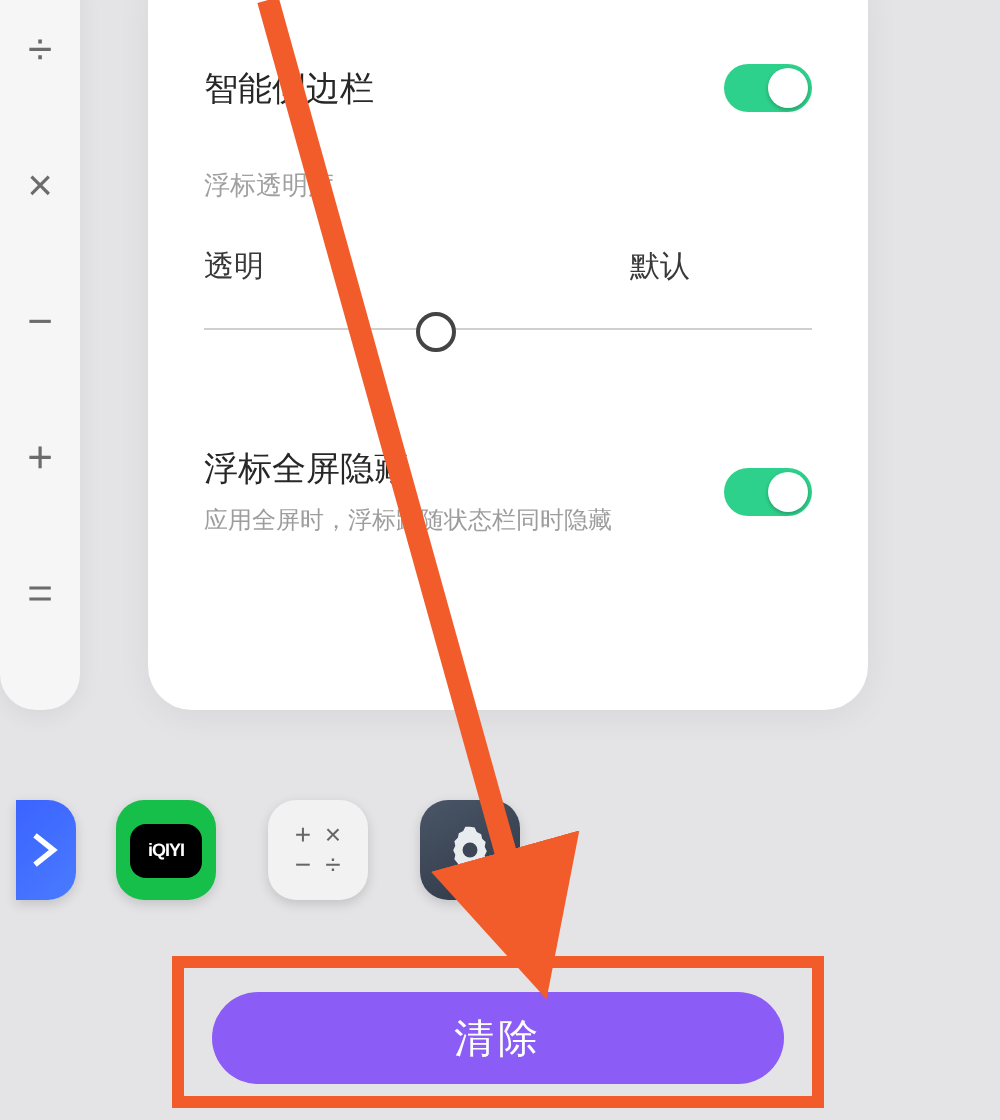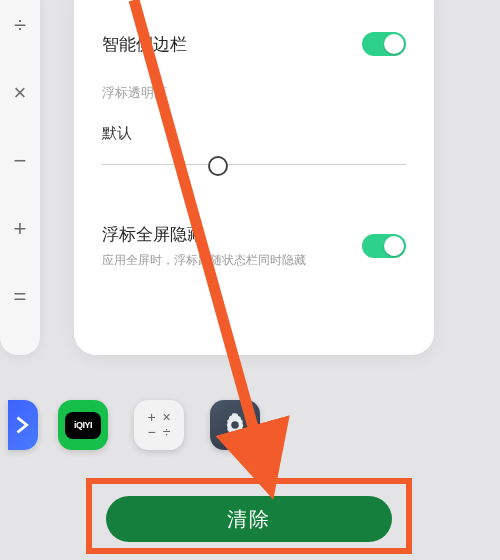--- a/index.html
+++ b/index.html
@@ -38,21 +38,21 @@
 .ico-blue svg{width:22px;height:22px;fill:none;stroke:#fff;stroke-width:3;}
 .ico-iqiyi{background:#16be4a;}
 .ico-iqiyi-inner{width:36px;height:27px;border-radius:8px;background:#000000;color:#fff;font-size:9px;font-weight:700;display:flex;align-items:center;justify-content:center;letter-spacing:-.5px;}
 .ico-calc{background:#f2f2f2;display:grid;grid-template-columns:1fr 1fr;grid-template-rows:1fr 1fr;gap:0;padding:10px;box-sizing:border-box;}
 .ico-calc span{color:#666;font-size:14px;line-height:13px;text-align:center;font-weight:400;}
 .ico-settings{background:linear-gradient(150deg,#4a5668,#2e3644);}
 .ico-settings svg{width:28px;height:28px;}
 
 
 .highlight{position:absolute;left:86px;top:478px;width:326px;height:76px;border:6px solid #f25c2a;box-sizing:border-box;}
-.clear-btn{position:absolute;left:106px;top:496px;width:286px;height:46px;border-radius:23px;background:#15803d;color:#fff;font-size:20px;display:flex;align-items:center;justify-content:center;letter-spacing:2px;}
+.clear-btn{position:absolute;left:106px;top:496px;width:286px;height:46px;border-radius:23px;background:#8b5cf6;color:#fff;font-size:20px;display:flex;align-items:center;justify-content:center;letter-spacing:2px;}
 
 
 .arrow{position:absolute;left:120px;top:0;pointer-events:none;}
 </style>
 </head>
 <body>
 
 <div class="calc-card">
   <div class="calc-col">
     <div class="calc-btn">÷</div>
@@ -68,20 +68,21 @@
   <div class="row-switch" style="margin-top:30px">
     <div class="row-title">智能侧边栏</div>
     <div class="toggle">
         <div class="knob"></div>
       </div>
   </div>
 
   <div class="section-label">浮标透明度</div>
 
   <div class="opacity-opts">
+    <span>透明</span>
     <span>默认</span>
   </div>
 
   <div class="slider">
     <div class="track"></div>
     <div class="thumb" style="left: 38%;"></div>
   </div>
 
   <div class="row-switch" style="margin-top:46px">
     <div>

